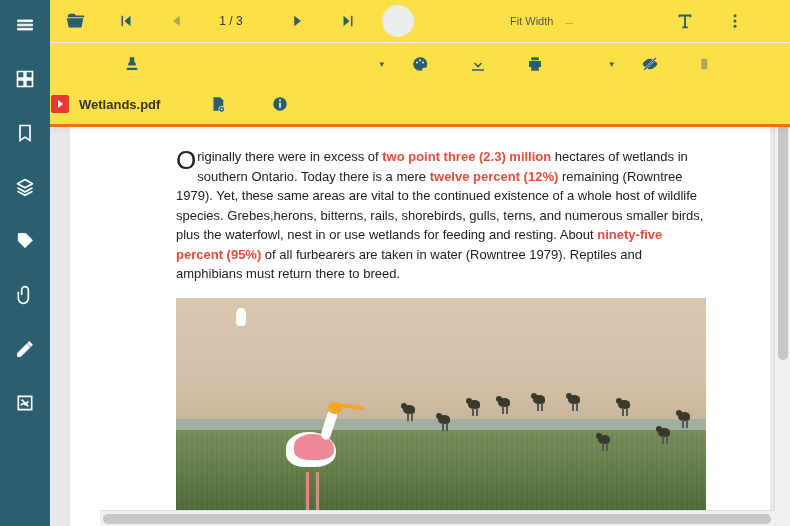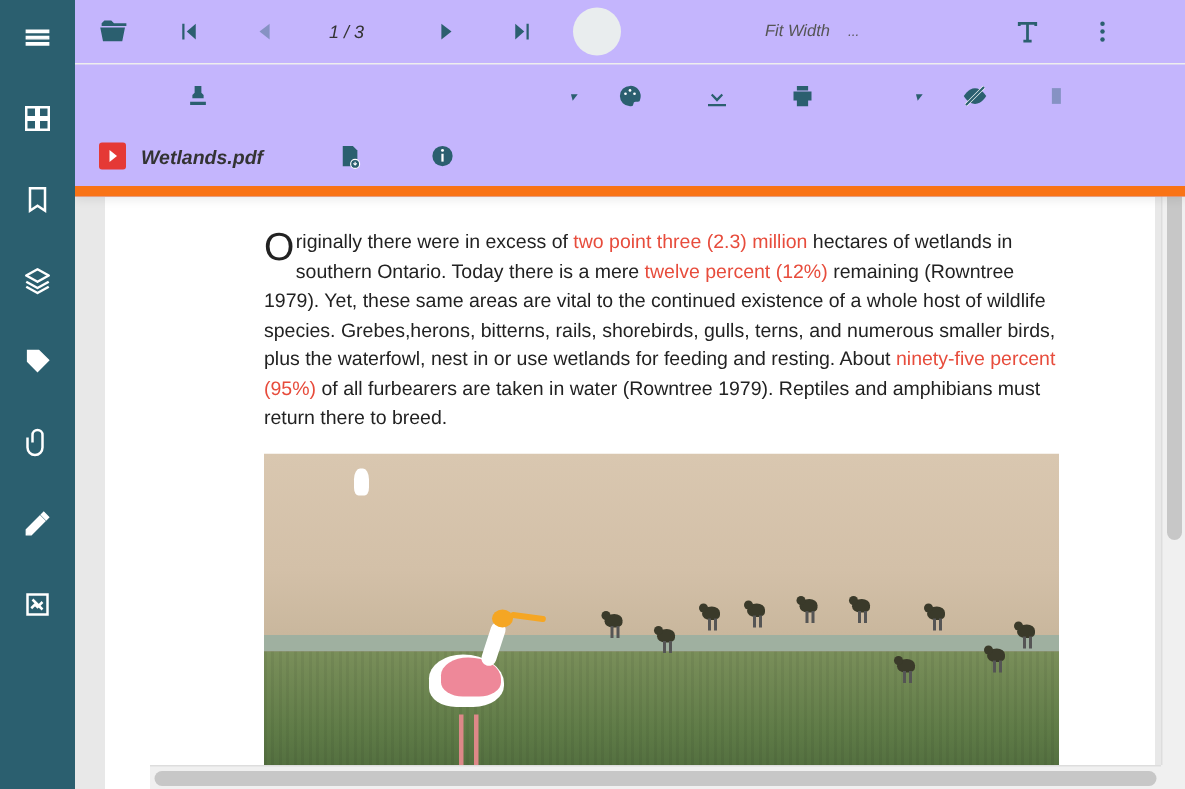--- a/index.html
+++ b/index.html
@@ -6,44 +6,44 @@
   body { font-family: -apple-system, BlinkMacSystemFont, "Segoe UI", Arial, sans-serif; background: #e8e8e8; width: 790px; height: 526px; overflow: hidden; position: relative; }
   
   .app { display: flex; height: 100%; }
   
   .sidebar { width: 50px; background: #2b5f6f; display: flex; flex-direction: column; align-items: center; padding-top: 8px; gap: 20px; flex-shrink: 0; }
   .sidebar-btn { width: 34px; height: 34px; display: flex; align-items: center; justify-content: center; color: #fff; cursor: pointer; border-radius: 3px; }
   .sidebar-btn svg { width: 20px; height: 20px; fill: currentColor; stroke: currentColor; }
   
   .main { flex: 1; display: flex; flex-direction: column; position: relative; overflow: hidden; }
   
-  .toolbar-wrap { background: #c4b5fd; border-bottom: 7px solid #f97316; box-shadow: 0 2px 6px rgba(0,0,0,0.08); position: relative; z-index: 2; font-style: italic; }
+  .toolbar-wrap { background: #fde047; border-bottom: 3px solid #f97316; box-shadow: 0 2px 6px rgba(0,0,0,0.08); position: relative; z-index: 2; }
   .toolbar-row { display: flex; align-items: center; height: 42px; padding: 0 10px; gap: 4px; }
   .toolbar-row + .toolbar-row { border-top: 1px solid #eee; }
   .tb-btn { width: 32px; height: 32px; display: flex; align-items: center; justify-content: center; color: #2b5f6f; cursor: pointer; border-radius: 3px; }
   .tb-btn.sel { background: #e9edee; border-radius: 50%; }
   .tb-btn svg { width: 18px; height: 18px; fill: currentColor; }
   .tb-btn.big svg { width: 22px; height: 22px; }
   .tb-gap { width: 10px; }
   .tb-gap-lg { width: 22px; }
   .page-ind { font-size: 12px; color: #333; padding: 0 8px; min-width: 42px; text-align: center; }
   .zoom-lbl { font-size: 11px; color: #555; padding: 0 6px; text-align: center; }
   .dropdown-caret { font-size: 9px; color: #2b5f6f; margin-left: -2px; margin-right: 4px; cursor: pointer; }
   
-  .doc-tab-row { display: flex; align-items: center; height: 40px; padding: 0 16px; gap: 10px; }
+  .doc-tab-row { display: flex; align-items: center; height: 40px; padding: 0 1px; gap: 10px; }
   .pdf-badge { width: 18px; height: 18px; background: #e53935; border-radius: 2px; display: flex; align-items: center; justify-content: center; }
   .pdf-badge::after { content:""; width:0; height:0; border-left:5px solid #fff; border-top:4px solid transparent; border-bottom:4px solid transparent; margin-left:1px;}
   .doc-name { font-size: 13px; font-weight: 600; color: #333; }
   
   .viewer { flex: 1; overflow: auto; background: #e8e8e8; position: relative; }
   .page { background: #fff; margin: 0 auto; width: 700px; min-height: 600px; padding: 20px 26px 0 26px; }
   .content-wrap { max-width: 530px; margin-left: 80px; }
   .para { font-size: 13px; line-height: 1.5; color: #222; text-align: left; }
   .dropcap { font-size: 26px; font-weight: 400; float: left; line-height: 0.9; padding-right: 1px; padding-top: 2px; }
-  .hilite { color: #e74c3c; }
+  .hilite { color: #e74c3c; font-weight: bold; }
   .wetland-img { margin-top: 14px; width: 530px; height: 220px; position: relative; overflow: hidden; }
   
   .sky { position:absolute; inset:0; background: linear-gradient(#d9c7b0 0%, #d3c0a8 35%, #c9b79d 55%, #b8a88f 60%); }
   .water-far { position:absolute; left:0; right:0; top:55%; height:8%; background: #9fb0a0; }
   .grass { position:absolute; left:0; right:0; bottom:0; height:40%; background: linear-gradient(#7a8f5a, #5f7b47 60%, #4e6a3c); }
   .grass::before { content:""; position:absolute; inset:0; background: repeating-linear-gradient(90deg, rgba(0,0,0,0.05) 0 2px, transparent 2px 5px); }
   .mud { position:absolute; left:0; right:0; top:60%; height:6%; background:#8a7a5e; }
   
   .bird { position:absolute; }
   .stork { left: 90px; bottom: 6px; width: 90px; height: 120px; }

